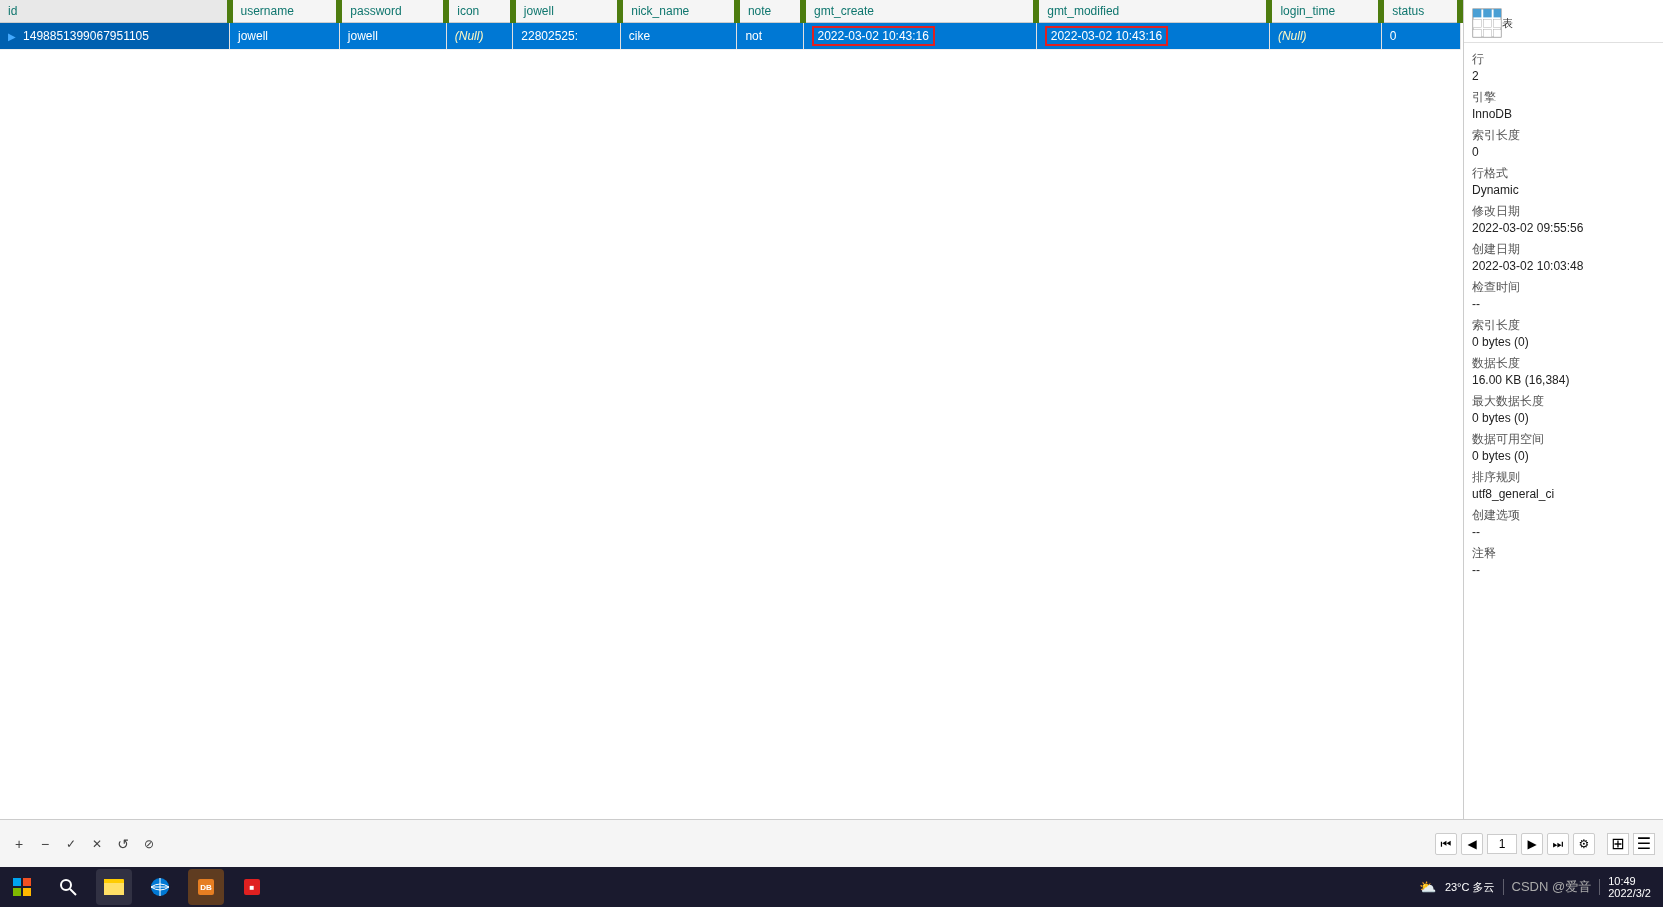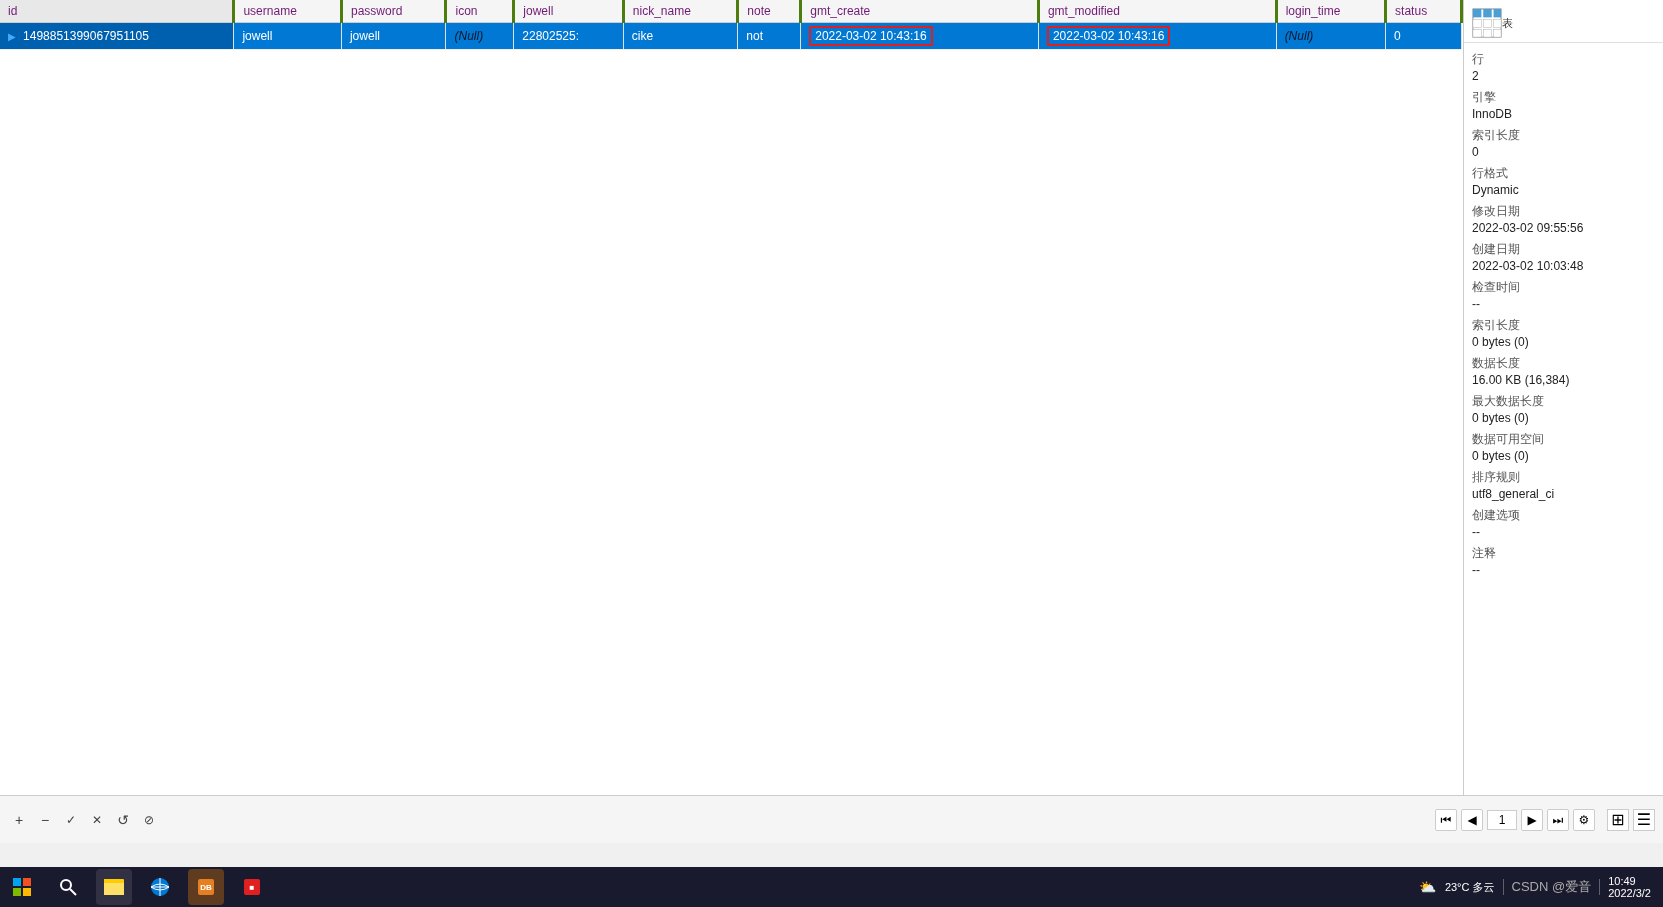--- a/index.html
+++ b/index.html
@@ -35,22 +35,22 @@
 
     .data-table thead tr {
       background: #f5f5f5;
       border-bottom: 1px solid #ddd;
     }
 
     .data-table thead th {
       padding: 4px 8px;
       text-align: left;
       font-weight: normal;
-      color: #701a75;
-      border-right: 3px solid #4d7c0f;
+      color: #0f766e;
+      border-right: 6px solid #4d7c0f;
       border-bottom: 1px solid #ccc;
       white-space: nowrap;
       font-size: 12px;
       cursor: pointer;
       user-select: none;
     }
 
     .data-table thead th.col-id {
       background: #e8e8e8;
       min-width: 150px;
@@ -77,21 +77,21 @@
     .data-table tbody tr.selected td {
       color: #fff;
     }
 
     .data-table tbody td.null-val {
       color: #888;
       font-style: italic;
     }
 
     .data-table tbody tr.selected td.null-val {
-      color: #0f172a;
+      color: #fef9c3;
     }
 
     .col-gmt-create, .col-gmt-modified {
       min-width: 160px;
     }
 
     
     .right-panel {
       width: 200px;
       border-left: 1px solid #ccc;
@@ -227,21 +227,20 @@
     }
 
     
     .taskbar {
       height: 40px;
       background: #1a1a2e;
       display: flex;
       align-items: center;
       padding: 0 4px;
       gap: 10px;
-      margin-top: 24px;
     }
 
     .taskbar-btn {
       width: 36px;
       height: 36px;
       display: flex;
       align-items: center;
       justify-content: center;
       cursor: pointer;
       border-radius: 4px;

